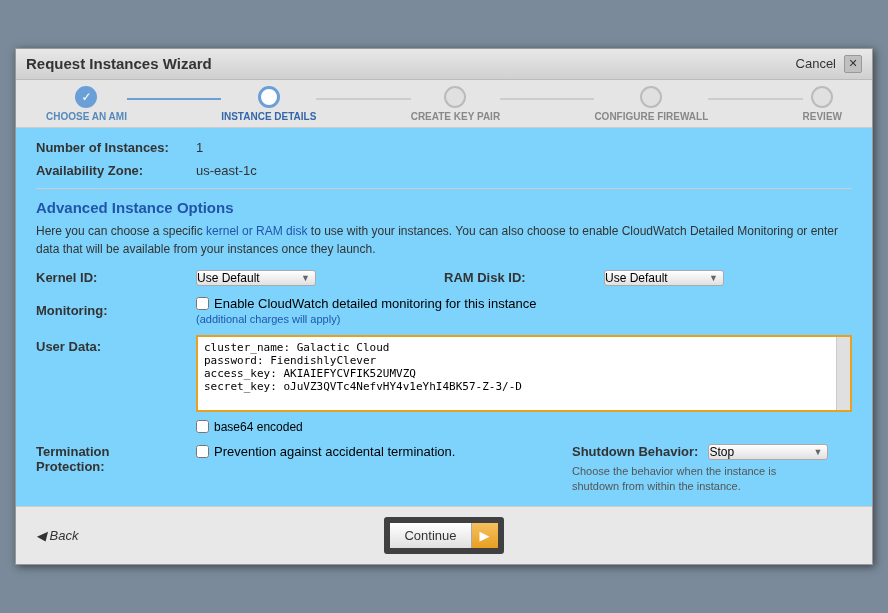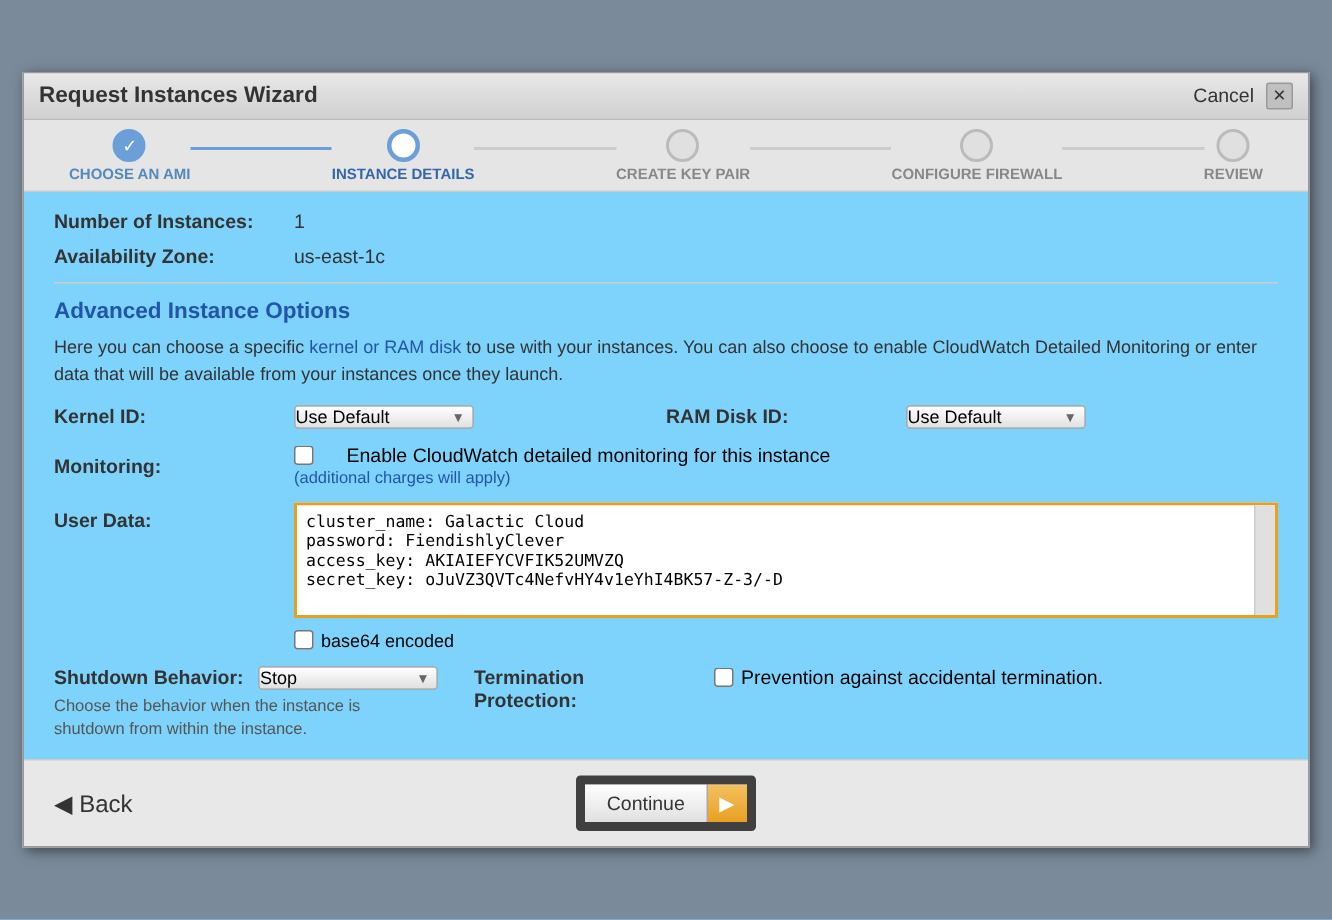--- a/index.html
+++ b/index.html
@@ -140,21 +140,21 @@
       color: #333;
       min-width: 160px;
     }
     .monitoring-content {
       display: flex;
       flex-direction: column;
     }
     .monitoring-check {
       display: flex;
       align-items: center;
-      gap: 22px;
+      gap: 5px;
     }
     .monitoring-note {
       color: #2255aa;
       font-size: 11px;
       margin-top: 2px;
     }
     .userdata-section {
       display: flex;
       align-items: flex-start;
       margin-bottom: 8px;
@@ -227,24 +227,25 @@
     .dialog-footer {
       background: #e8e8e8;
       border-top: 1px solid #ccc;
       padding: 10px 20px;
       display: flex;
       align-items: center;
       justify-content: center;
     }
     .back-link {
       color: #333;
-      font-size: 16px;
+      font-size: 13px;
       cursor: pointer;
       position: absolute;
       left: 20px;
+      font-style: italic;
     }
     .continue-btn {
       display: flex;
       align-items: center;
       border: 6px solid #404040;
       border-radius: 3px;
       overflow: hidden;
       cursor: pointer;
     }
     .continue-btn-text {
@@ -372,38 +373,38 @@
     </div>
 
     <div class="base64-row">
       <label class="base64-check">
         <input type="checkbox" style="">
         <span>base64 encoded</span>
       </label>
     </div>
 
     <div style="display:flex;align-items:flex-start;">
+      <div style="display:flex;align-items:flex-start;flex:1;">
+        <span class="termination-label"><strong>Termination<br>Protection:</strong></span>
+        <div class="termination-content">
+          <input type="checkbox" style="">
+          <span>Prevention against accidental termination.</span>
+        </div>
+      </div>
       <div style="display:flex;flex-direction:column;min-width:280px;">
         <div style="display:flex;align-items:center;gap:10px;margin-bottom:4px;">
           <span style="font-weight:bold;color:#333;">Shutdown Behavior:</span>
           <div class="select-wrapper">
             <select>
               <option>Stop</option>
             </select>
           </div>
         </div>
         <span style="font-size:11px;color:#555;max-width:230px;line-height:1.4;">Choose the behavior when the instance is shutdown from within the instance.</span>
       </div>
-      <div style="display:flex;align-items:flex-start;flex:1;">
-        <span class="termination-label"><strong>Termination<br>Protection:</strong></span>
-        <div class="termination-content">
-          <input type="checkbox" style="">
-          <span>Prevention against accidental termination.</span>
-        </div>
-      </div>
     </div>
 
   </div>
 
   <div class="dialog-footer" style="position:relative;">
     <span class="back-link">◀ Back</span>
     <div class="continue-btn">
       <span class="continue-btn-text">Continue</span>
       <span class="continue-btn-icon">▶</span>
     </div>

